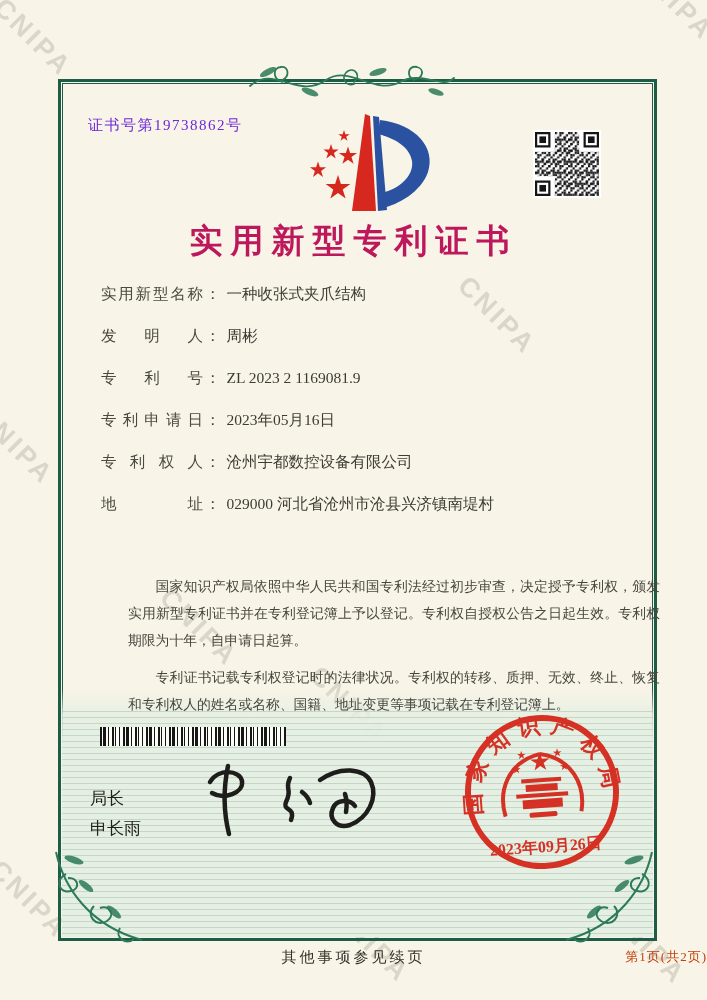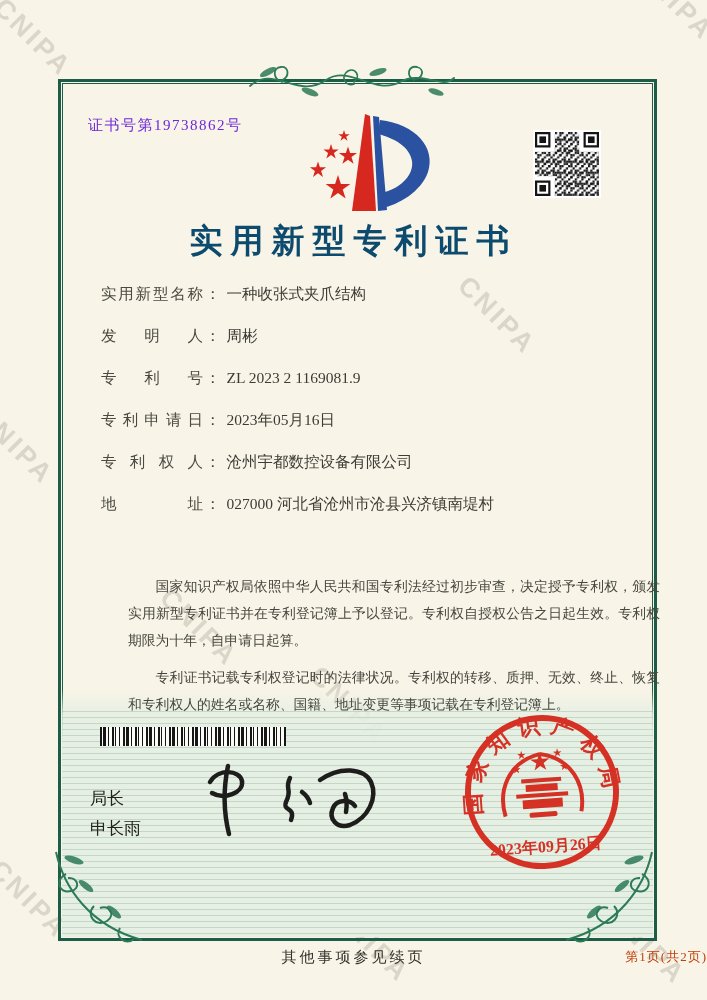--- a/index.html
+++ b/index.html
@@ -20,21 +20,21 @@
 
   
   .greenzone{position:absolute;left:1px;right:1px;bottom:1px;height:248px;
      background:linear-gradient(180deg, rgba(229,239,227,0) 0px, rgba(229,239,227,.85) 26px, #e5efe3 55px);}
   .greenzone .waves{position:absolute;left:0;right:0;top:22px;bottom:0;
      background:repeating-linear-gradient(180deg, rgba(120,158,126,0.30) 0 1px, rgba(0,0,0,0) 1px 6px);}
 
   .certno{position:absolute;left:88px;top:116px;font-size:15px;color:#6d28d9;letter-spacing:1.5px;}
 
   .title{position:absolute;left:0;right:0;top:219px;text-align:center;
-         font-size:33px;font-weight:bold;letter-spacing:8px;color:#0c4a6e;}
+         font-size:33px;font-weight:bold;letter-spacing:8px;color:#be185d;}
 
   .fields{position:absolute;left:88px;top:284px;width:540px;font-size:15.5px;color:#45453e;}
   .frow{height:42px;white-space:nowrap;position:relative;margin-left:13px;}
   .flbl{display:inline-block;width:102px;text-align:justify;text-align-last:justify;color:#4a4a42;}
   .fcolon{display:inline-block;margin:0 6px 0 2px;}
   .fval{color:#3c3c35;}
   .grant2{position:absolute;left:252px;top:0;}
 
   .paras{position:absolute;left:88px;top:574px;width:532px;font-size:13.8px;
          line-height:1.95;color:#46463e;text-align:justify;margin-left:40px;}
@@ -188,21 +188,21 @@
   <div class="frow">
     <span class="flbl">专利号</span><span class="fcolon">：</span><span class="fval">ZL 2023 2 1169081.9</span>
   </div>
   <div class="frow">
     <span class="flbl">专利申请日</span><span class="fcolon">：</span><span class="fval">2023年05月16日</span>
   </div>
   <div class="frow">
     <span class="flbl">专利权人</span><span class="fcolon">：</span><span class="fval">沧州宇都数控设备有限公司</span>
   </div>
   <div class="frow">
-    <span class="flbl">地址</span><span class="fcolon">：</span><span class="fval">027000 河北省沧州市沧县兴济镇南堤村</span>
+    <span class="flbl">地址</span><span class="fcolon">：</span><span class="fval">029000 河北省沧州市沧县兴济镇南堤村</span>
   </div>
 </div>
 
 <div class="paras">
   <p>国家知识产权局依照中华人民共和国专利法经过初步审查，决定授予专利权，颁发实用新型专利证书并在专利登记簿上予以登记。专利权自授权公告之日起生效。专利权期限为十年，自申请日起算。</p>
   <p>专利证书记载专利权登记时的法律状况。专利权的转移、质押、无效、终止、恢复和专利权人的姓名或名称、国籍、地址变更等事项记载在专利登记簿上。</p>
 </div>
 
 <div class="barcode"></div>
 

